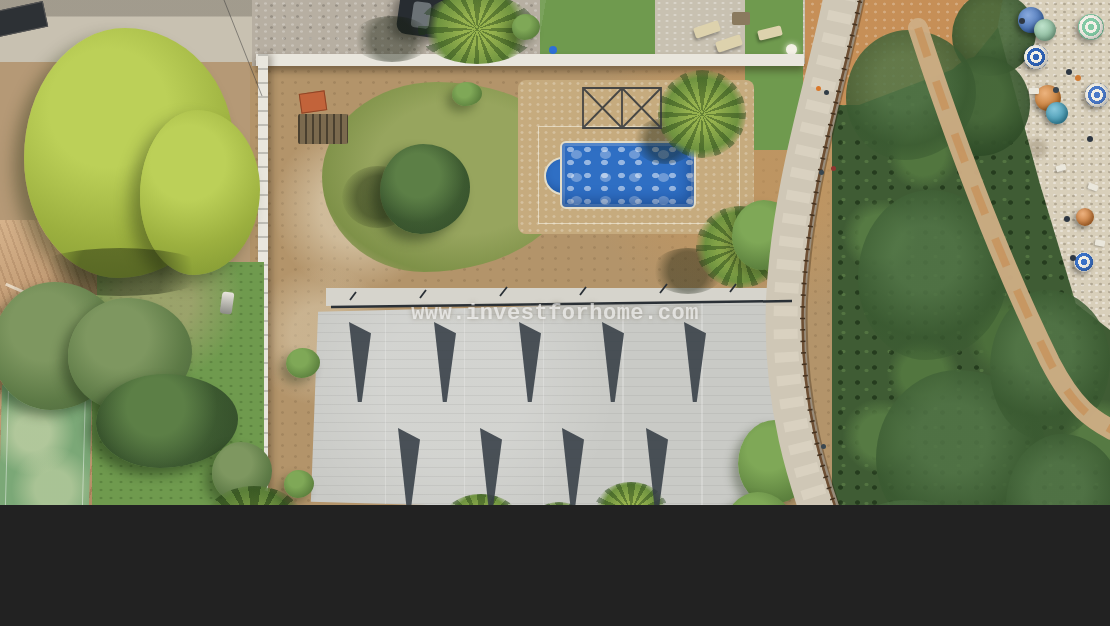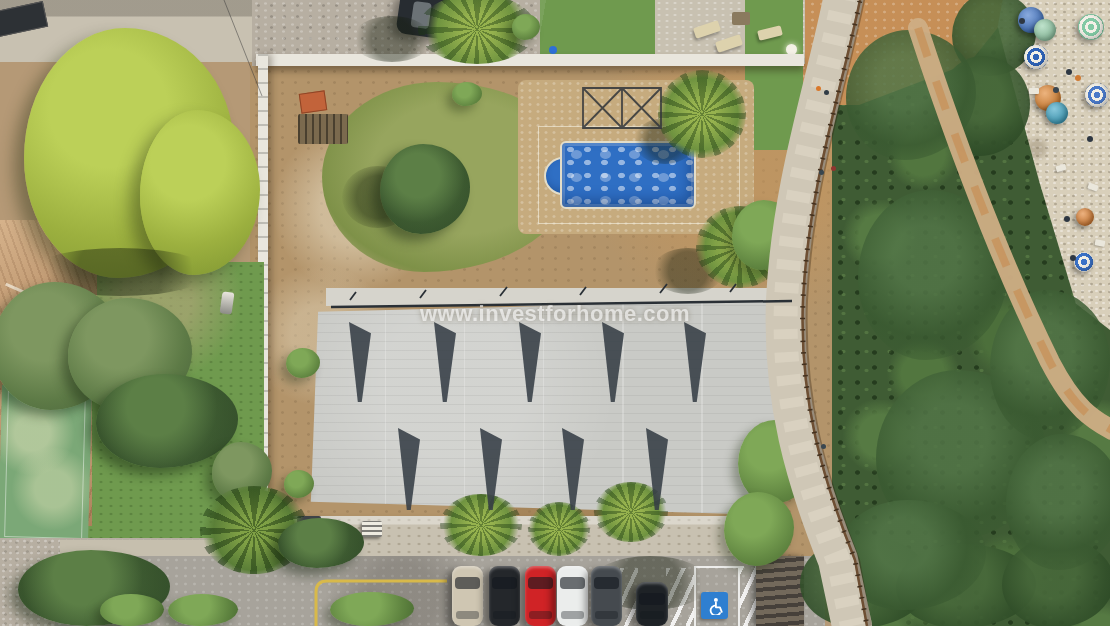--- a/index.html
+++ b/index.html
@@ -1,17 +1,17 @@
 <!DOCTYPE html>
 <html><head>
 <meta charset="utf-8">
 <style>
   html,body{margin:0;padding:0;background:#222;}
-  .scene{position:relative;width:1110px;height:626px;overflow:hidden;background:#b59976;
-         font-family:Liberation Sans, sans-serif;}
+  .scene{position:relative;width:1110px;height:505px;overflow:hidden;background:#b59976;
+         font-family:Liberation Mono, monospace;}
   .sc,.blob,.car,.umb,.dot,.towel,.wedge{position:absolute;}
 
   
   #top-concrete{left:0;top:0;width:268px;height:62px;
     background-image:linear-gradient(180deg,rgba(90,85,75,.35) 0 16px,rgba(0,0,0,0) 17px);}
   #top-gravel{left:252px;top:0;width:420px;height:66px;
     background-image:radial-gradient(rgba(255,255,255,.25) 1px,transparent 2px),
                      radial-gradient(rgba(60,55,50,.25) 1px,transparent 2px);
     background-size:9px 7px,13px 11px;}
   #top-lawn{left:540px;top:0;width:132px;height:60px;

